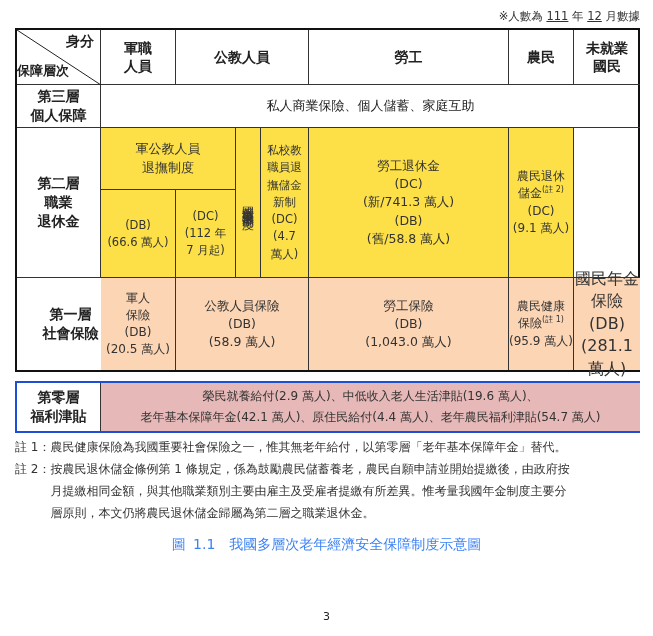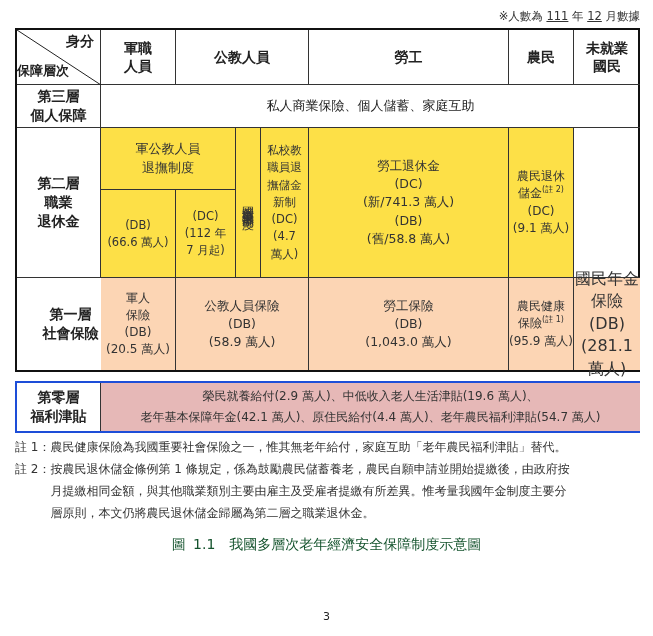--- a/index.html
+++ b/index.html
@@ -24,21 +24,21 @@
   .diag svg { position:absolute; left:0; top:0; }
   .diag .t1 { position:absolute; right:6px; top:1px; font-weight:bold; font-size:14px; }
   .diag .t2 { position:absolute; left:0px; bottom:3px; font-weight:bold; font-size:13px;font-family:Liberation Serif, serif; }
   .vert { writing-mode:vertical-rl; text-orientation:upright; letter-spacing:2px; font-size:12.5px; }
   .grid0 { position:absolute; left:15px; top:381px; width:625px; height:52px;
            border:2px solid #1d4ed8; box-sizing:border-box; }
   .notes { position:absolute; left:15px; top:436px; width:630px; font-size:12px; color:#333; line-height:22px; }
   .note-row { display:flex; }
   .note-label { white-space:nowrap; }
   .note-body { white-space:pre-line; }
-  .caption { position:absolute; left:0; width:653px; top:536px; text-align:center; font-size:14px; color:#14532d; word-spacing:3px; }
+  .caption { position:absolute; left:0; width:653px; top:536px; text-align:center; font-size:14px; color:#3b82f6; word-spacing:3px; }
   .pagenum { position:absolute; left:0; width:653px; top:610px; text-align:center; font-size:11px; color:#222; }
 </style>
 </head>
 <body>
 
 <div class="note-top"><span>※人數為 </span><u>111</u><span> 年 </span><u>12</u><span> 月數據</span></div>
 
 <div class="grid">
 
   <div class="cell diag" style="border-right:1px solid #333;border-bottom:1px solid #333;">
@@ -117,21 +117,21 @@
 <div class="grid0">
   <div class="cell rowhdr nb" style="left:0;top:0;width:84px;height:48px;">第零層
 福利津貼</div>
   <div class="cell pink nb nr" style="left:84px;top:0;width:539px;height:48px;font-size:12px;line-height:1.75;">榮民就養給付(2.9 萬人)、中低收入老人生活津貼(19.6 萬人)、
 老年基本保障年金(42.1 萬人)、原住民給付(4.4 萬人)、老年農民福利津貼(54.7 萬人)</div>
 </div>
 
 <div class="notes">
   <div class="note-row">
     <span class="note-label">註 1：</span>
-    <span class="note-body">農民健康保險為我國重要社會保險之一，惟其無老年給付，家庭互助「老年農民福利津貼」替代。</span>
+    <span class="note-body">農民健康保險為我國重要社會保險之一，惟其無老年給付，以第零層「老年基本保障年金」替代。</span>
   </div>
   <div class="note-row">
     <span class="note-label">註 2：</span>
     <span class="note-body">按農民退休儲金條例第 1 條規定，係為鼓勵農民儲蓄養老，農民自願申請並開始提繳後，由政府按
 月提繳相同金額，與其他職業類別主要由雇主及受雇者提繳有所差異。惟考量我國年金制度主要分
 層原則，本文仍將農民退休儲金歸屬為第二層之職業退休金。</span>
   </div>
 </div>
 
 <div class="caption">圖 1.1　我國多層次老年經濟安全保障制度示意圖</div>

